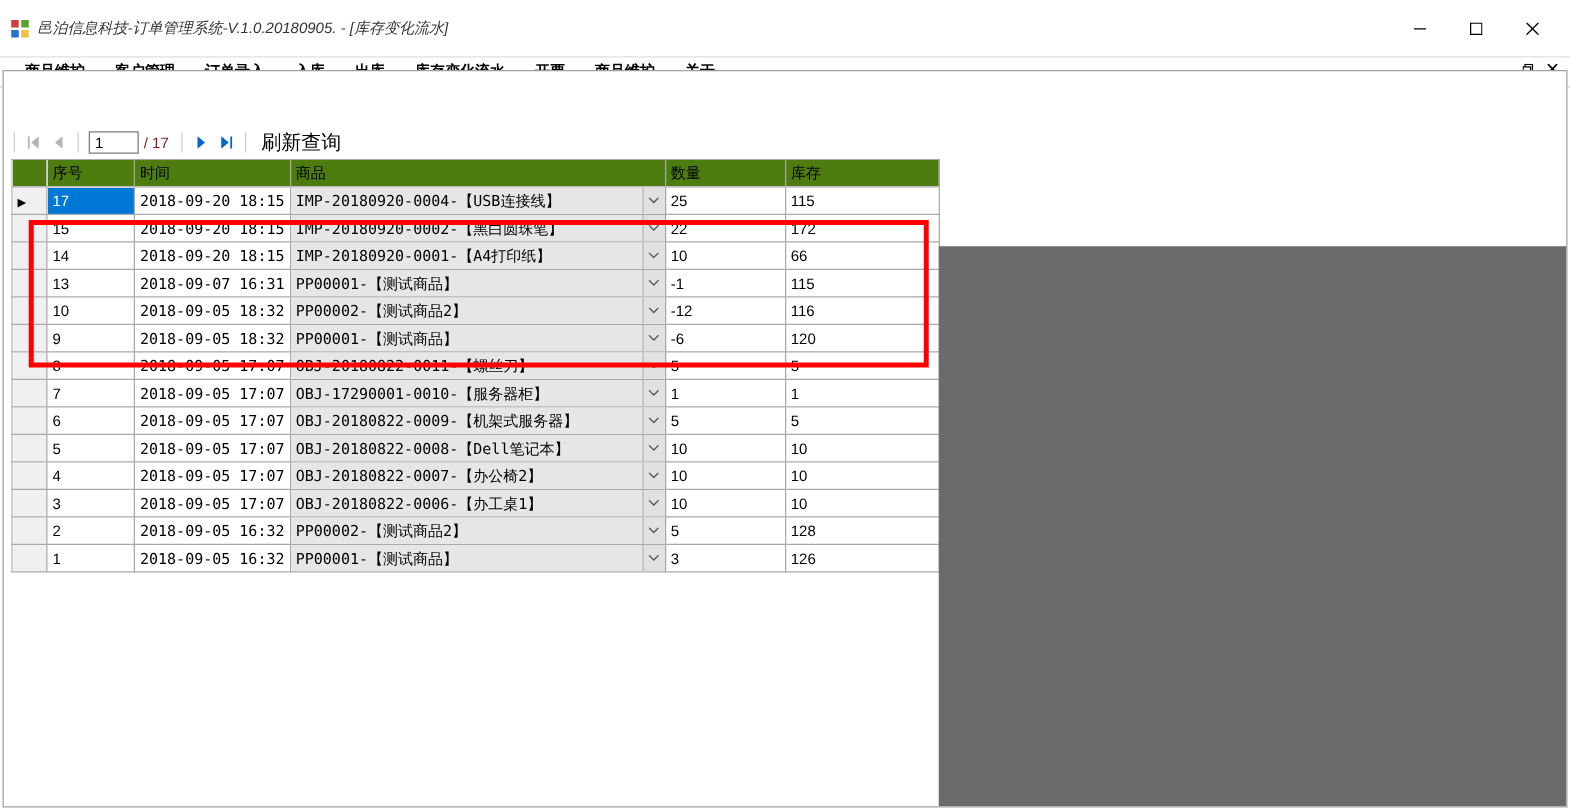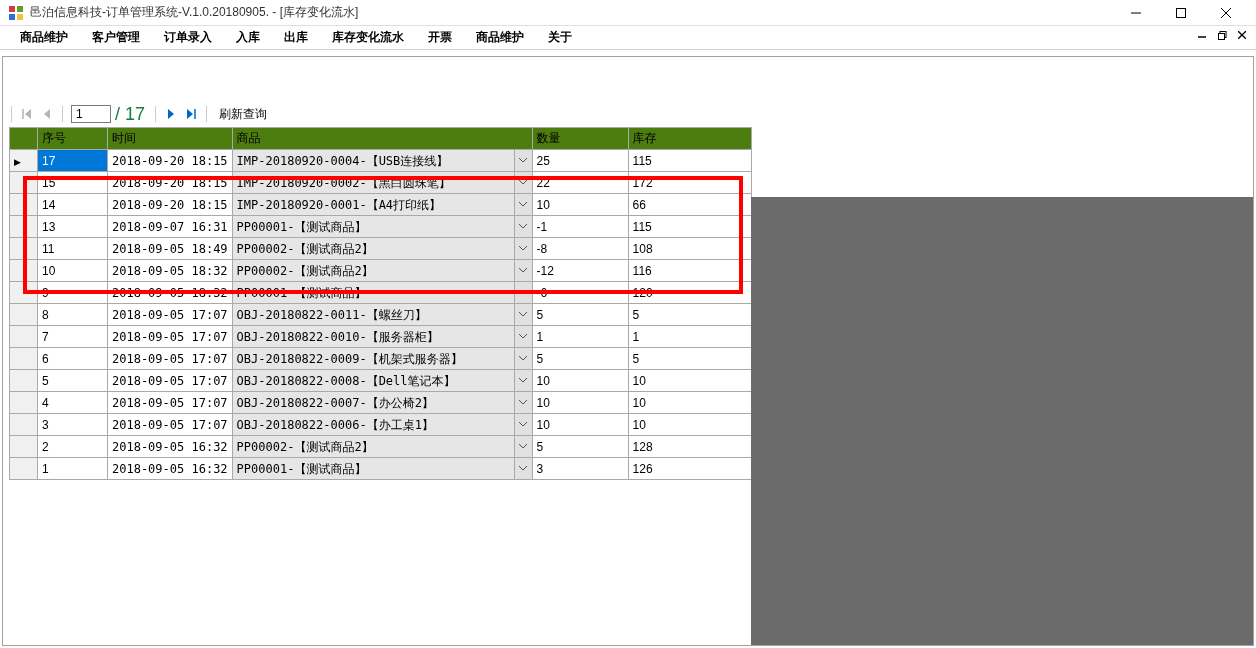--- a/index.html
+++ b/index.html
@@ -6,26 +6,27 @@
     body {
       font-family: "Microsoft YaHei", "SimSun", Arial, sans-serif;
       font-size: 12px;
       background: #fff;
       width: 1256px;
       height: 648px;
       overflow: hidden;
       position: relative;
     }
     .titlebar {
-      height: 26px;
+      height: 46px;
       background: #fff;
       display: flex;
       align-items: center;
       padding: 0 8px;
       border-bottom: 1px solid #e0e0e0;
+      font-style: italic;
     }
     .titlebar .app-icon {
       width: 16px; height: 16px;
       margin-right: 6px;
       display: inline-flex;
     }
     .titlebar .title-text {
       flex: 1;
       color: #333;
       font-size: 12px;
@@ -90,25 +91,25 @@
     .nav-page-input {
       width: 40px; height: 18px;
       border: 1px solid #7a7a7a;
       font-size: 12px;
       padding: 0 4px;
       text-align: left;
       margin: 0 2px;
       background: #fff;
     }
     .nav-total {
-      font-size: 18px;
-      color: #15803d;
+      font-size: 12px;
+      color: #7f1d1d;
       margin-right: 4px;
     }
-    .refresh-label { font-size: 12px; color: #000; padding: 0 6px; }
+    .refresh-label { font-size: 16px; color: #000; padding: 0 6px; }
 
     .grid-wrap {
       position: absolute;
       left: 6px; top: 70px; right: 0; bottom: 0;
       overflow: hidden;
     }
     .grid {
       border-collapse: collapse;
       font-size: 12px;
       table-layout: fixed;
@@ -349,37 +350,20 @@
                     <polyline points="0,0 4,4 8,0" fill="none" stroke="#555" stroke-width="1"></polyline>
                   </svg>
                 </div>
               </div>
             </td>
             <td class="col-qty">-1</td>
             <td class="col-stock">115</td>
           </tr>
           <tr>
             <td class="rowhead"></td>
-            <td class="col-seq">11</td>
-            <td class="col-time monotxt">2018-09-05 18:49</td>
-            <td class="col-prod-wrap">
-              <div class="prod-cell">
-                <div class="prod-text">PP00002-【测试商品2】</div>
-                <div class="prod-dd">
-                  <svg width="8" height="5" viewBox="0 0 8 5">
-                    <polyline points="0,0 4,4 8,0" fill="none" stroke="#555" stroke-width="1"></polyline>
-                  </svg>
-                </div>
-              </div>
-            </td>
-            <td class="col-qty">-8</td>
-            <td class="col-stock">108</td>
-          </tr>
-          <tr>
-            <td class="rowhead"></td>
             <td class="col-seq">10</td>
             <td class="col-time monotxt">2018-09-05 18:32</td>
             <td class="col-prod-wrap">
               <div class="prod-cell">
                 <div class="prod-text">PP00002-【测试商品2】</div>
                 <div class="prod-dd">
                   <svg width="8" height="5" viewBox="0 0 8 5">
                     <polyline points="0,0 4,4 8,0" fill="none" stroke="#555" stroke-width="1"></polyline>
                   </svg>
                 </div>
@@ -421,21 +405,21 @@
             </td>
             <td class="col-qty">5</td>
             <td class="col-stock">5</td>
           </tr>
           <tr>
             <td class="rowhead"></td>
             <td class="col-seq">7</td>
             <td class="col-time monotxt">2018-09-05 17:07</td>
             <td class="col-prod-wrap">
               <div class="prod-cell">
-                <div class="prod-text">OBJ-20180822-0010-【服务器柜】</div>
+                <div class="prod-text">OBJ-17290001-0010-【服务器柜】</div>
                 <div class="prod-dd">
                   <svg width="8" height="5" viewBox="0 0 8 5">
                     <polyline points="0,0 4,4 8,0" fill="none" stroke="#555" stroke-width="1"></polyline>
                   </svg>
                 </div>
               </div>
             </td>
             <td class="col-qty">1</td>
             <td class="col-stock">1</td>
           </tr>

